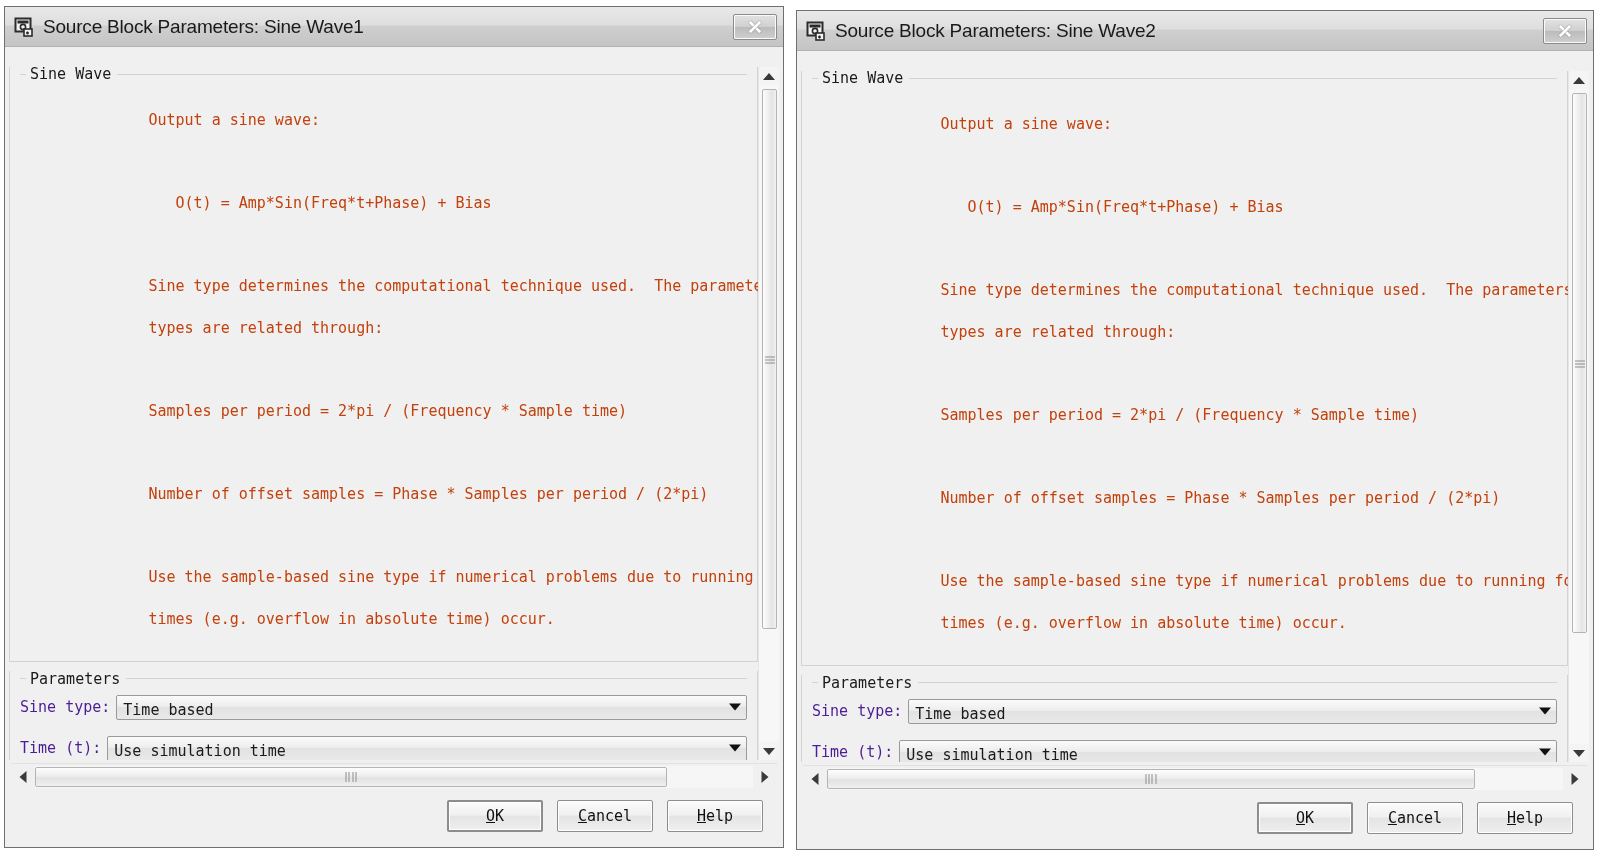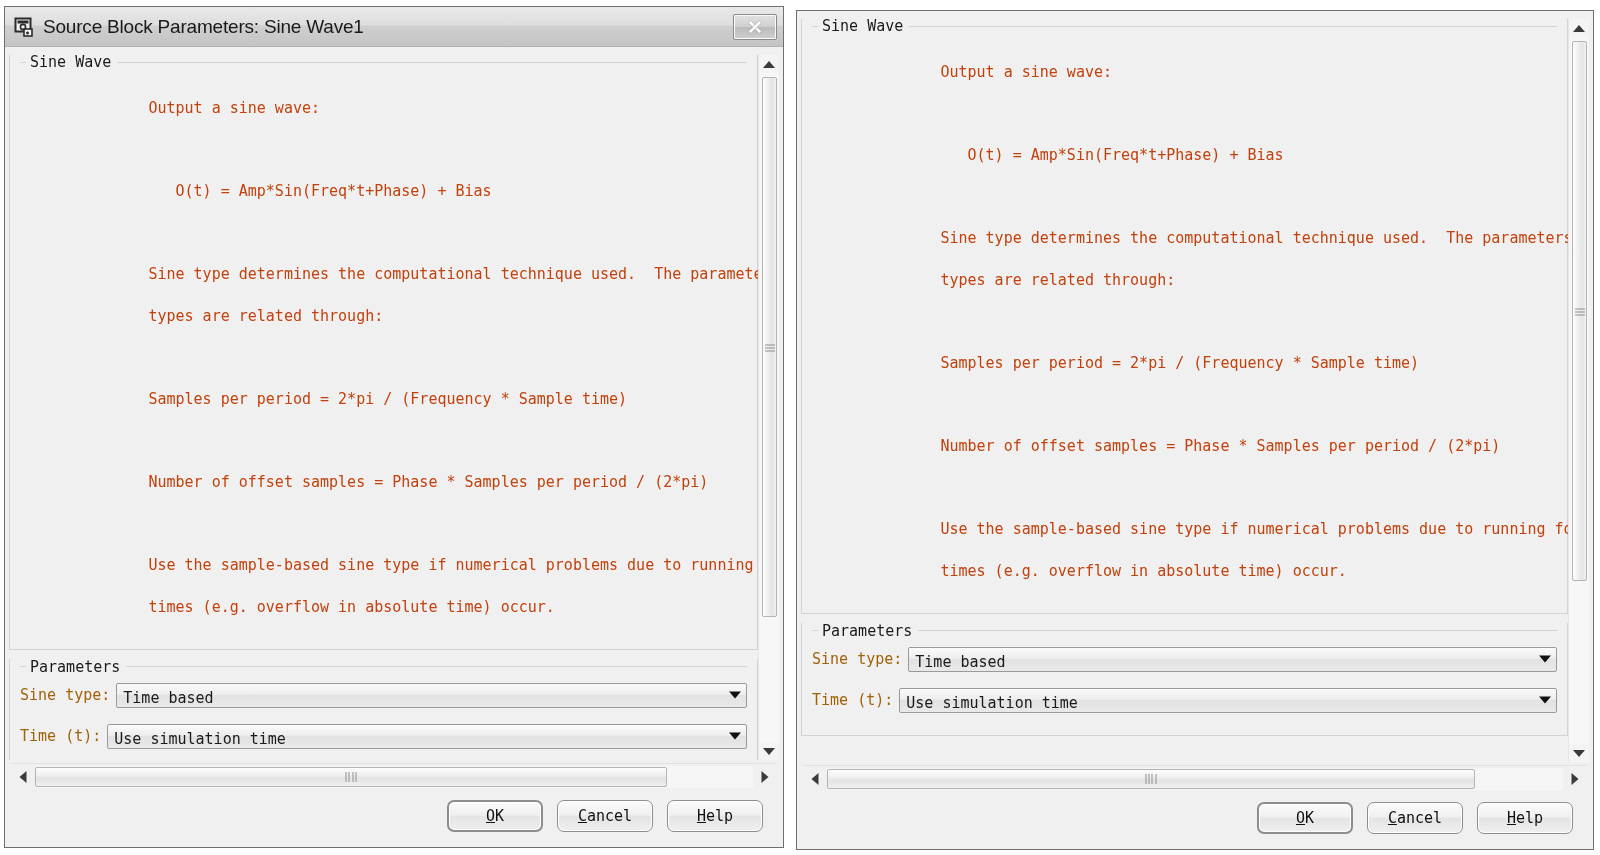--- a/index.html
+++ b/index.html
@@ -67,21 +67,21 @@
     box-shadow: 0 0 1px #555;
   }
   .close-btn .x1 { transform: translate(-50%,-50%) rotate(45deg); }
   .close-btn .x2 { transform: translate(-50%,-50%) rotate(-45deg); }
 
   
   .dlg-body {
     position: relative;
     flex: 1 1 auto;
     background: #f0f0f0;
-    padding: 8px 4px 0 4px;
+    padding: 20px 4px 0 4px;
     display: flex;
     flex-direction: column;
     overflow: hidden;
   }
   .scroll-area {
     position: relative;
     flex: 1 1 auto;
     display: flex;
     flex-direction: row;
     overflow: hidden;
@@ -131,21 +131,21 @@
   
   .params { padding-top: 8px; }
   .row-inline {
     display: flex;
     align-items: center;
     margin-bottom: 16px;
   }
   .lbl {
     font-family: "DejaVu Sans Mono", "Liberation Mono", monospace;
     font-size: 15px;
-    color: #a16207;
+    color: #4c1d95;
     white-space: pre;
     flex: 0 0 auto;
     text-align: center;
   }
   .combo {
     position: relative;
     flex: 1 1 auto;
     height: 25px;
     margin-left: 6px;
     border: 1px solid #9a9a9a;
@@ -276,21 +276,21 @@
     align-items: center;
     justify-content: flex-end;
     padding: 0 16px 4px 0;
     background: #f0f0f0;
   }
   .btn {
     min-width: 96px;
     height: 32px;
     margin-left: 14px;
     border: 1px solid #8d8d8d;
-    border-radius: 7px;
+    border-radius: 2px;
     background: linear-gradient(to bottom, #fbfbfb 0%, #f0f0f0 46%, #e4e4e4 52%, #efefef 100%);
     font-family: "DejaVu Sans Mono", "Liberation Mono", monospace;
     font-size: 15px;
     color: #111;
     display: flex;
     align-items: center;
     justify-content: center;
     box-shadow: 0 0 0 1px #ffffff inset;
   }
   .btn .mn { text-decoration: underline; }
@@ -425,20 +425,36 @@
         </div>
         <div class="btn">
           <span class="btn-label"><span class="mn">H</span><span>elp</span></span>
         </div>
       </div>
     </div>
   </div>
 
   <div class="dialog dlg-right">
 
+    <div class="titlebar">
+      <span class="app-icon">
+        <svg width="22" height="22" viewBox="0 0 22 22">
+          <rect x="2.5" y="2.5" width="15" height="13" fill="#f2f2f2" stroke="#2b2b2b" stroke-width="2"></rect>
+          <rect x="4.5" y="4.5" width="11" height="3" fill="#2b2b2b"></rect>
+          <circle cx="10" cy="11" r="2.6" fill="none" stroke="#2b2b2b" stroke-width="1.6"></circle>
+          <rect x="11" y="13" width="8" height="7" fill="#f2f2f2" stroke="#2b2b2b" stroke-width="1.6"></rect>
+          <path d="M13 17 h3 M14.5 15.5 v3" stroke="#2b2b2b" stroke-width="1.4"></path>
+        </svg>
+      </span>
+      <span class="title-text">Source Block Parameters: Sine Wave2</span>
+      <span class="close-btn">
+        <span class="x1"></span>
+          <span class="x2"></span>
+      </span>
+    </div>
 
     <div class="dlg-body">
       <div class="scroll-area">
         <div class="scroll-content">
 
           <div class="groupbox">
             <div class="gb-head">
               <span class="gb-left-stub"></span>
               <span class="gb-legend">Sine Wave</span>
               <span class="gb-rule"></span>

